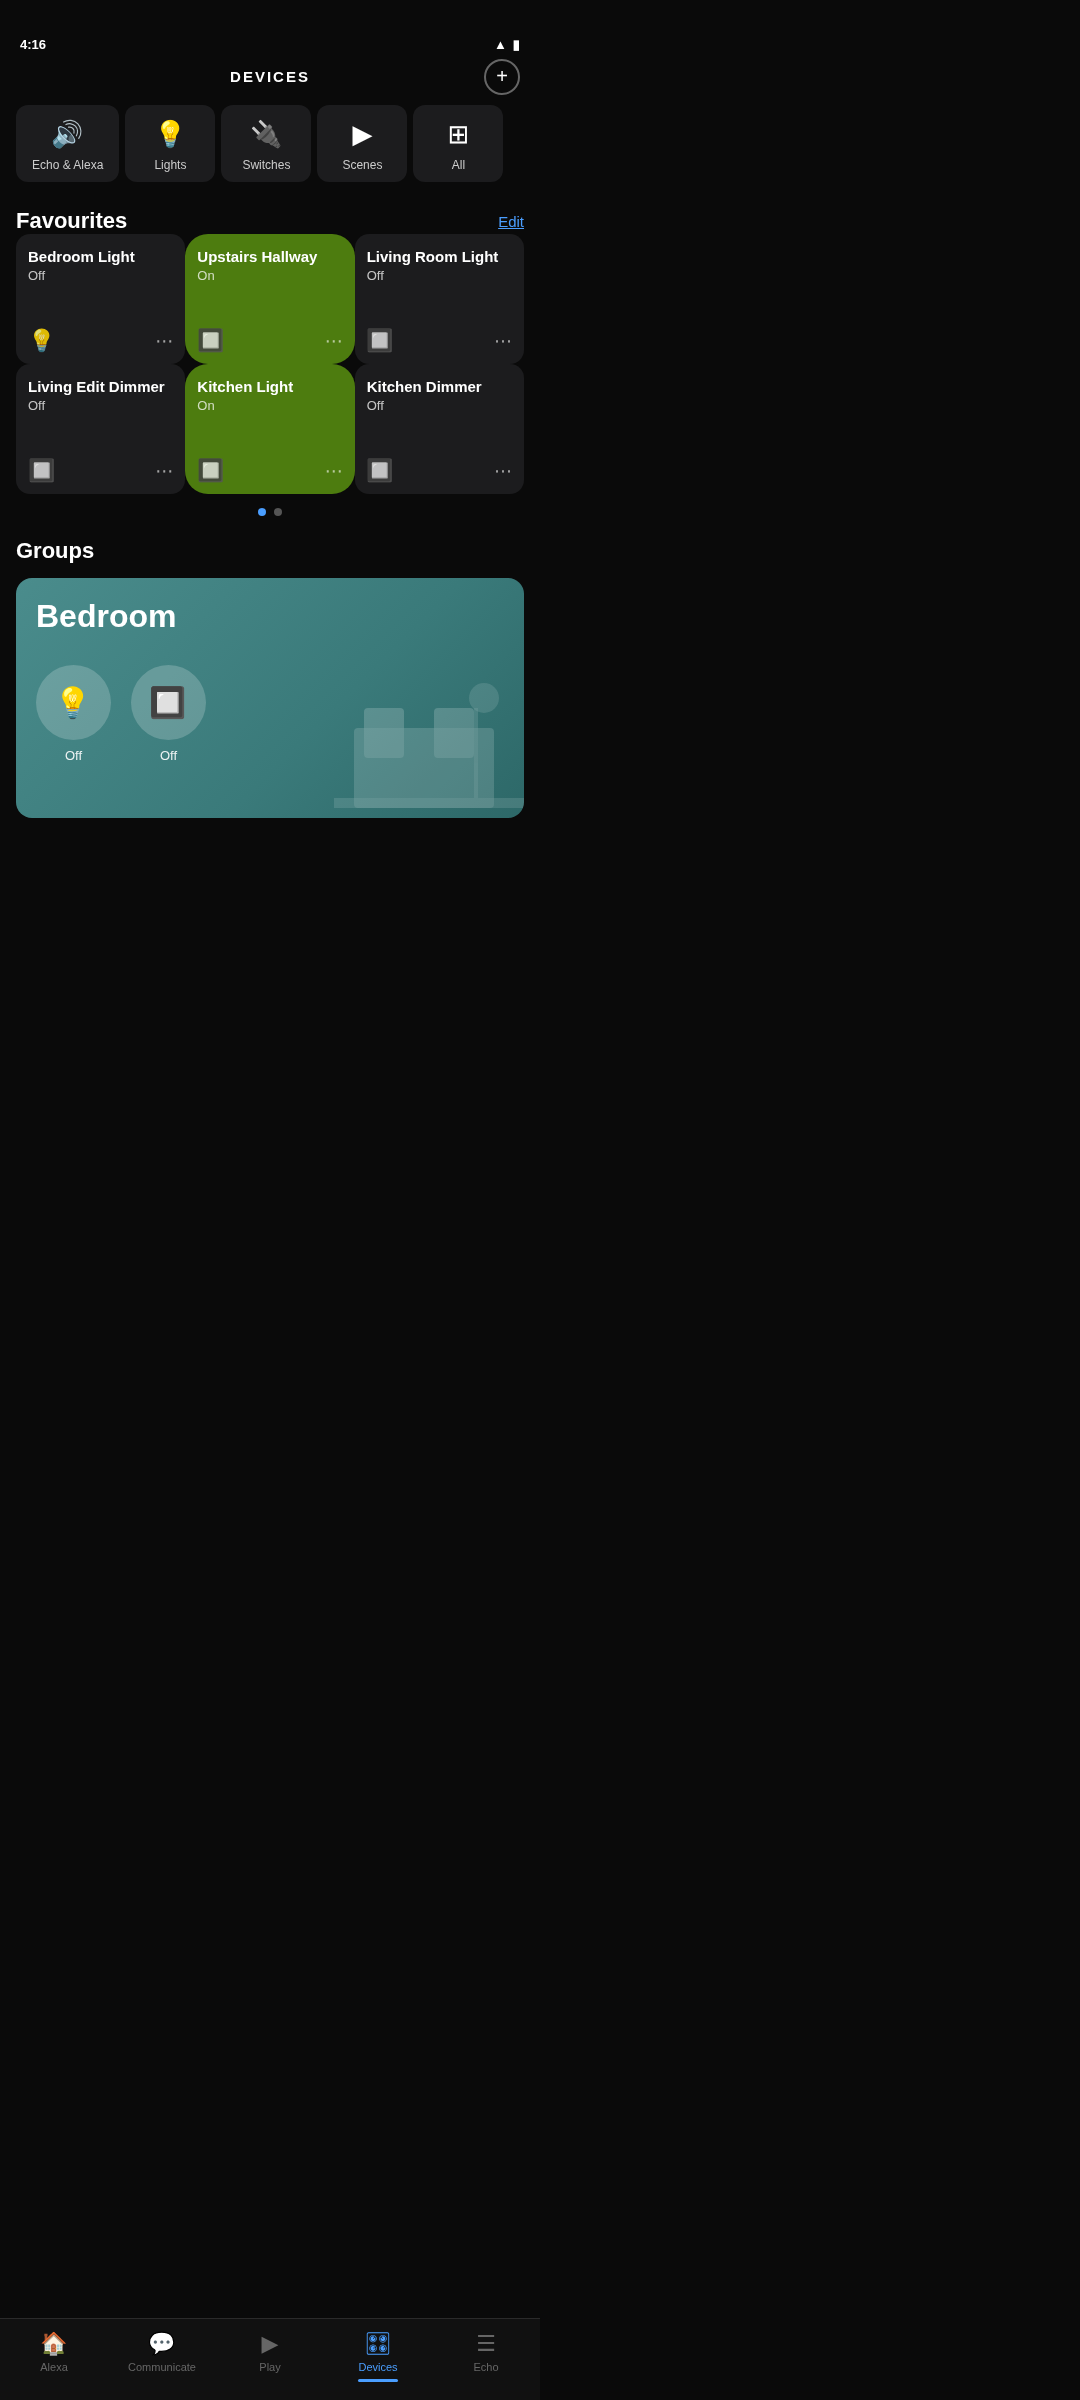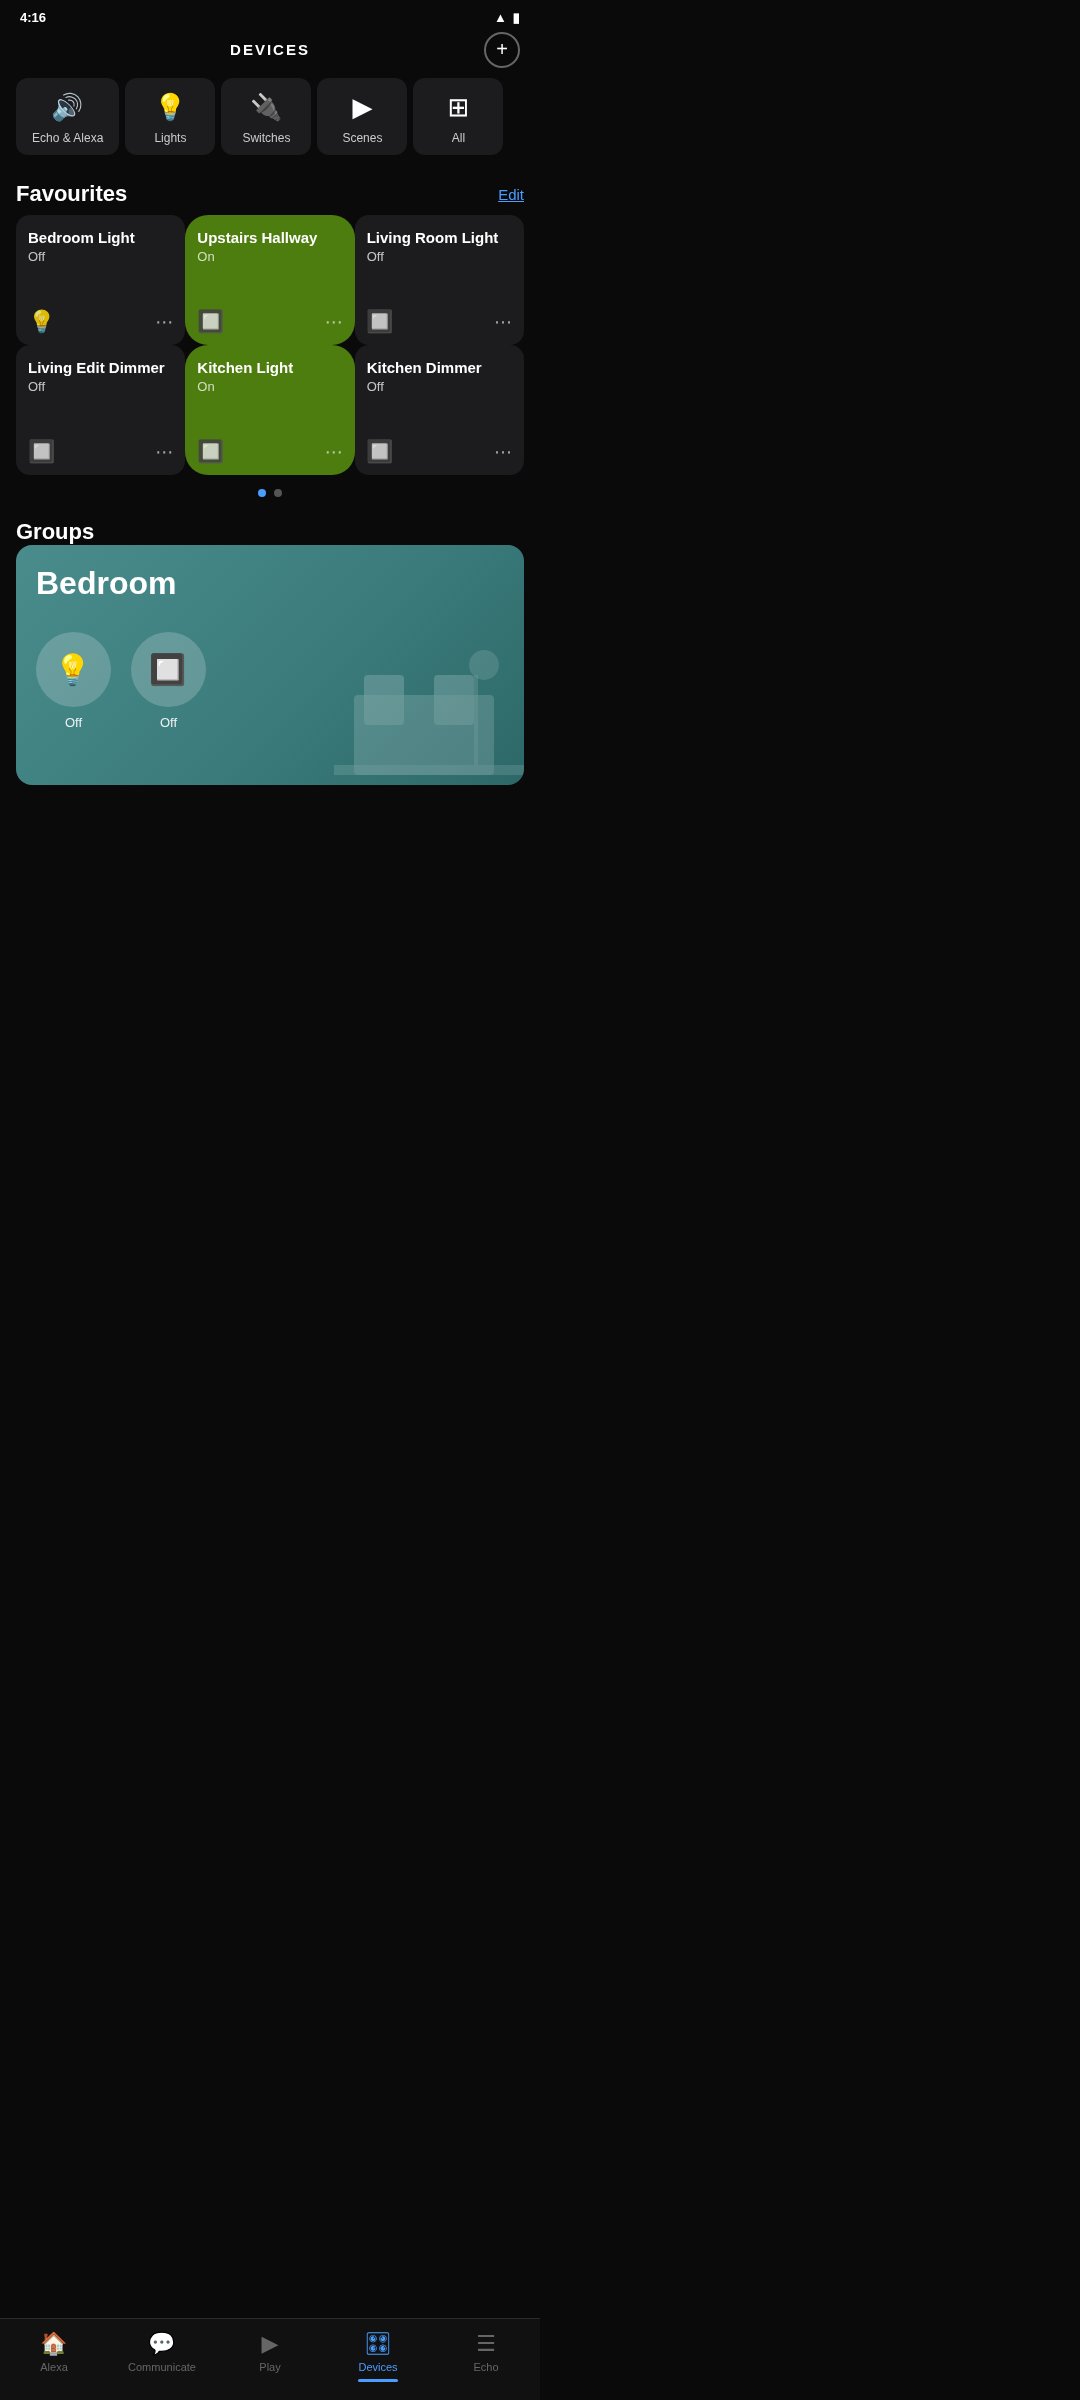--- a/index.html
+++ b/index.html
@@ -14,20 +14,21 @@
     }
 
     
     .status-bar {
       display: flex;
       justify-content: space-between;
       align-items: center;
       padding: 10px 20px 6px;
       font-size: 13px;
       font-weight: 600;
+      margin-top: 27px;
     }
     .status-right {
       display: flex;
       align-items: center;
       gap: 6px;
     }
 
     
     .header {
       display: flex;
@@ -82,21 +83,21 @@
     .category-label {
       font-size: 12px;
       color: #ccc;
     }
 
     
     .section-header {
       display: flex;
       justify-content: space-between;
       align-items: center;
-      padding: 16px 16px 8px;
+      padding: 16px 16px 0;
     }
     .section-title {
       font-size: 22px;
       font-weight: 700;
     }
     .edit-btn {
       font-size: 15px;
       color: #4a9eff;
       cursor: pointer;
       text-decoration: underline;
@@ -167,20 +168,21 @@
       background: #4a9eff;
     }
 
     
     .groups-section {
       padding: 16px 16px 0;
     }
     .groups-title {
       font-size: 22px;
       font-weight: 700;
+      margin-bottom: 14px;
     }
     .group-card {
       background: linear-gradient(135deg, #4a8c8c 0%, #3a7a7a 60%, #2d6868 100%);
       border-radius: 16px;
       padding: 20px;
       min-height: 240px;
       position: relative;
       overflow: hidden;
       cursor: pointer;
     }

